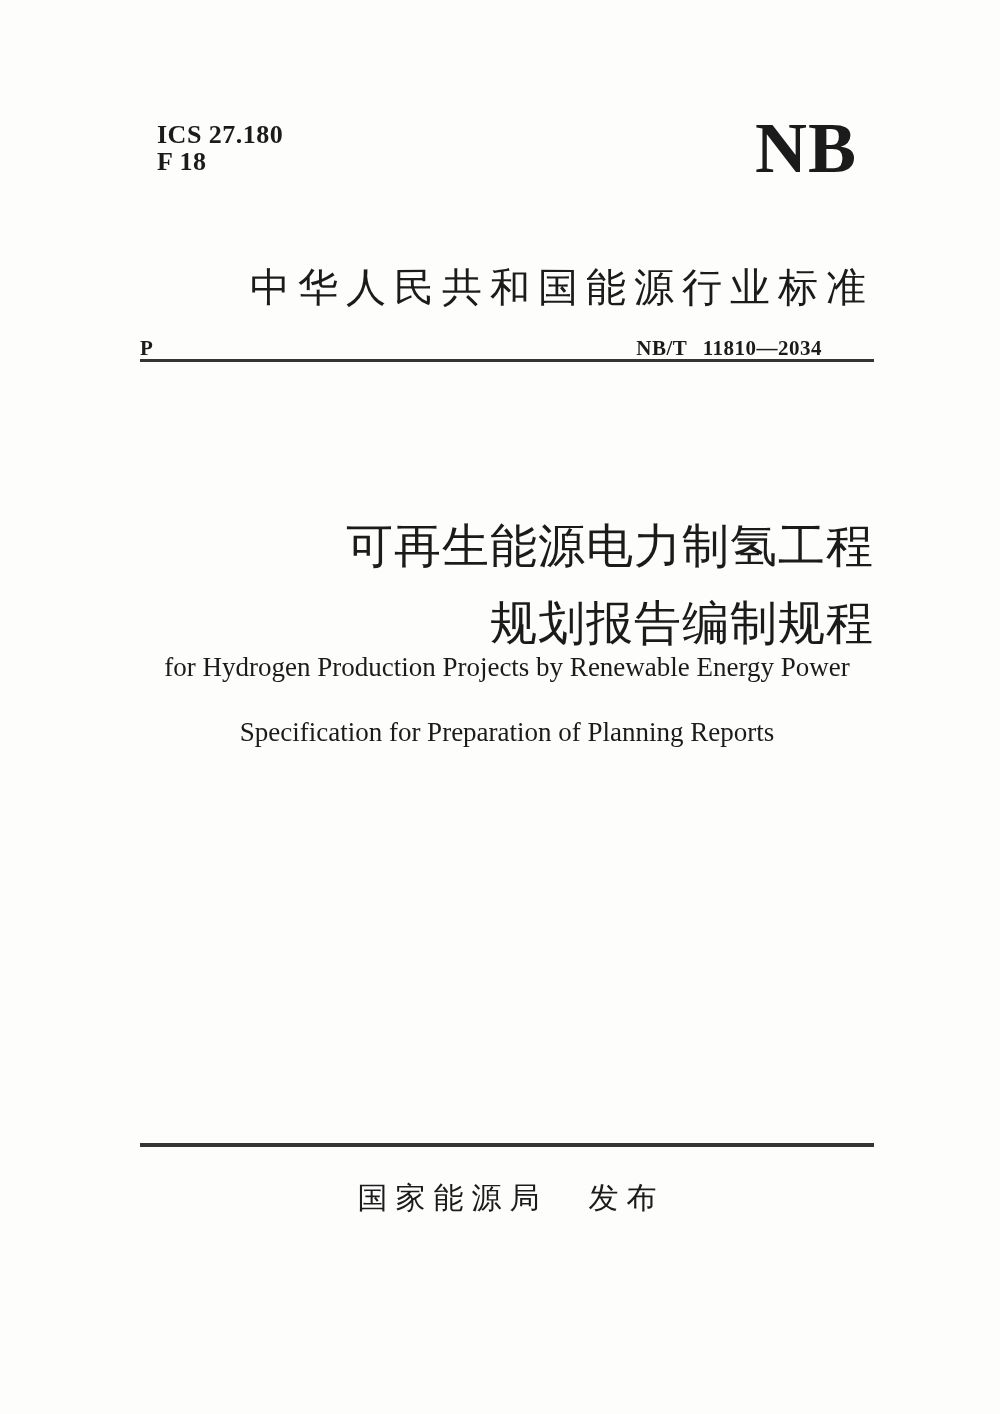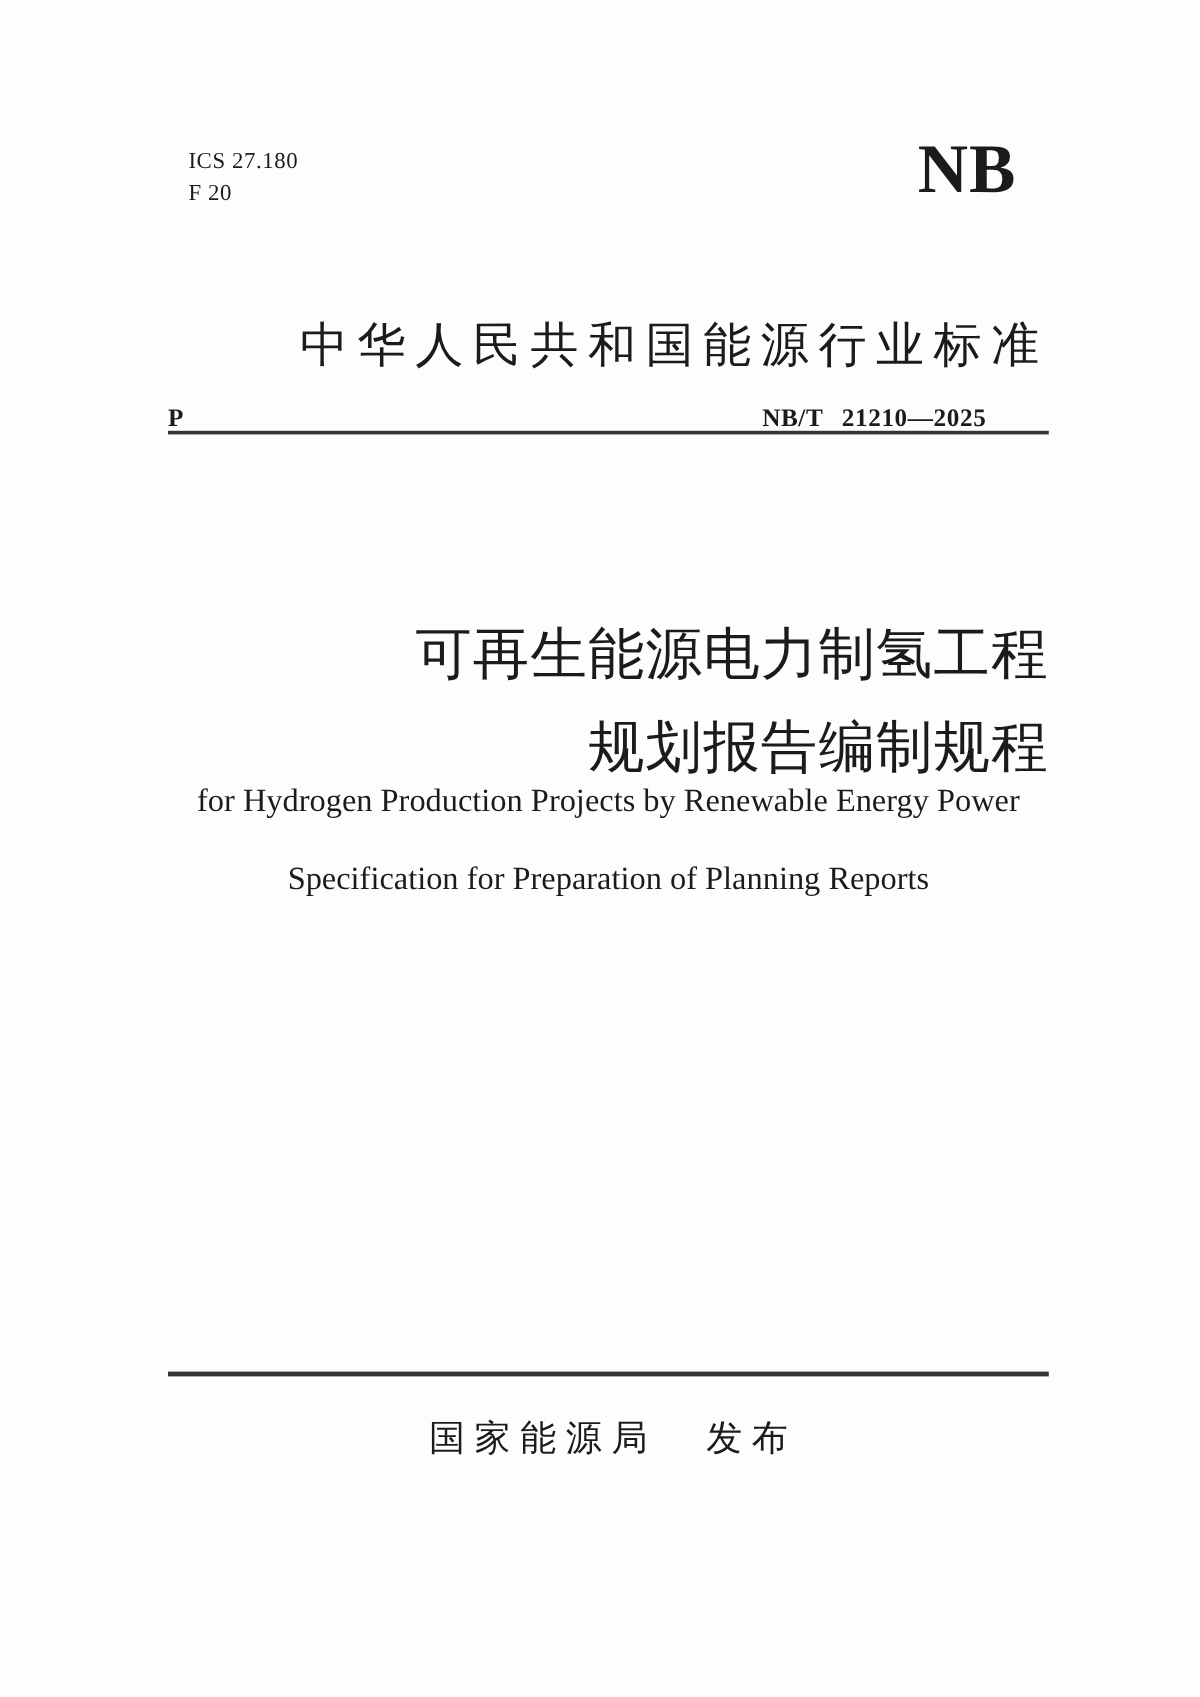--- a/index.html
+++ b/index.html
@@ -14,34 +14,34 @@
     background: #fdfdfc;
     color: #1b1b1b;
     overflow: hidden;
   }
 
   
   .ics-block {
     position: absolute;
     left: 157px;
     top: 121px;
-    font-size: 19px;
-    font-weight: normal;
+    font-size: 26px;
+    font-weight: bold;
     line-height: 27px;
     letter-spacing: 0.5px;
   }
 
   
   .nb-logo {
     position: absolute;
     left: 738px;
     top: 112px;
     width: 136px;
     text-align: center;
-    font-size: 58px;
+    font-size: 72px;
     font-weight: bold;
     line-height: 1;
     letter-spacing: 1px;
   }
 
   
   .std-system {
     position: absolute;
     left: 140px;
     top: 260px;
@@ -143,30 +143,30 @@
     white-space: nowrap;
   }
 </style>
 </head>
 <body>
 
 <div class="page">
 
   <div class="ics-block">
     <div>ICS 27.180</div>
-    <div>F 20</div>
+    <div>F 18</div>
   </div>
 
   <div class="nb-logo">NB</div>
 
   <div class="std-system">中华人民共和国能源行业标准</div>
 
   <div class="doc-row">
     <div>P</div>
-    <div class="std-number">NB/T 21210—2025</div>
+    <div class="std-number">NB/T 11810—2034</div>
   </div>
 
   <div class="rule rule-top"></div>
 
   <div class="title-cn">
     <div>可再生能源电力制氢工程</div>
     <div>规划报告编制规程</div>
   </div>
 
   <div class="title-en">

